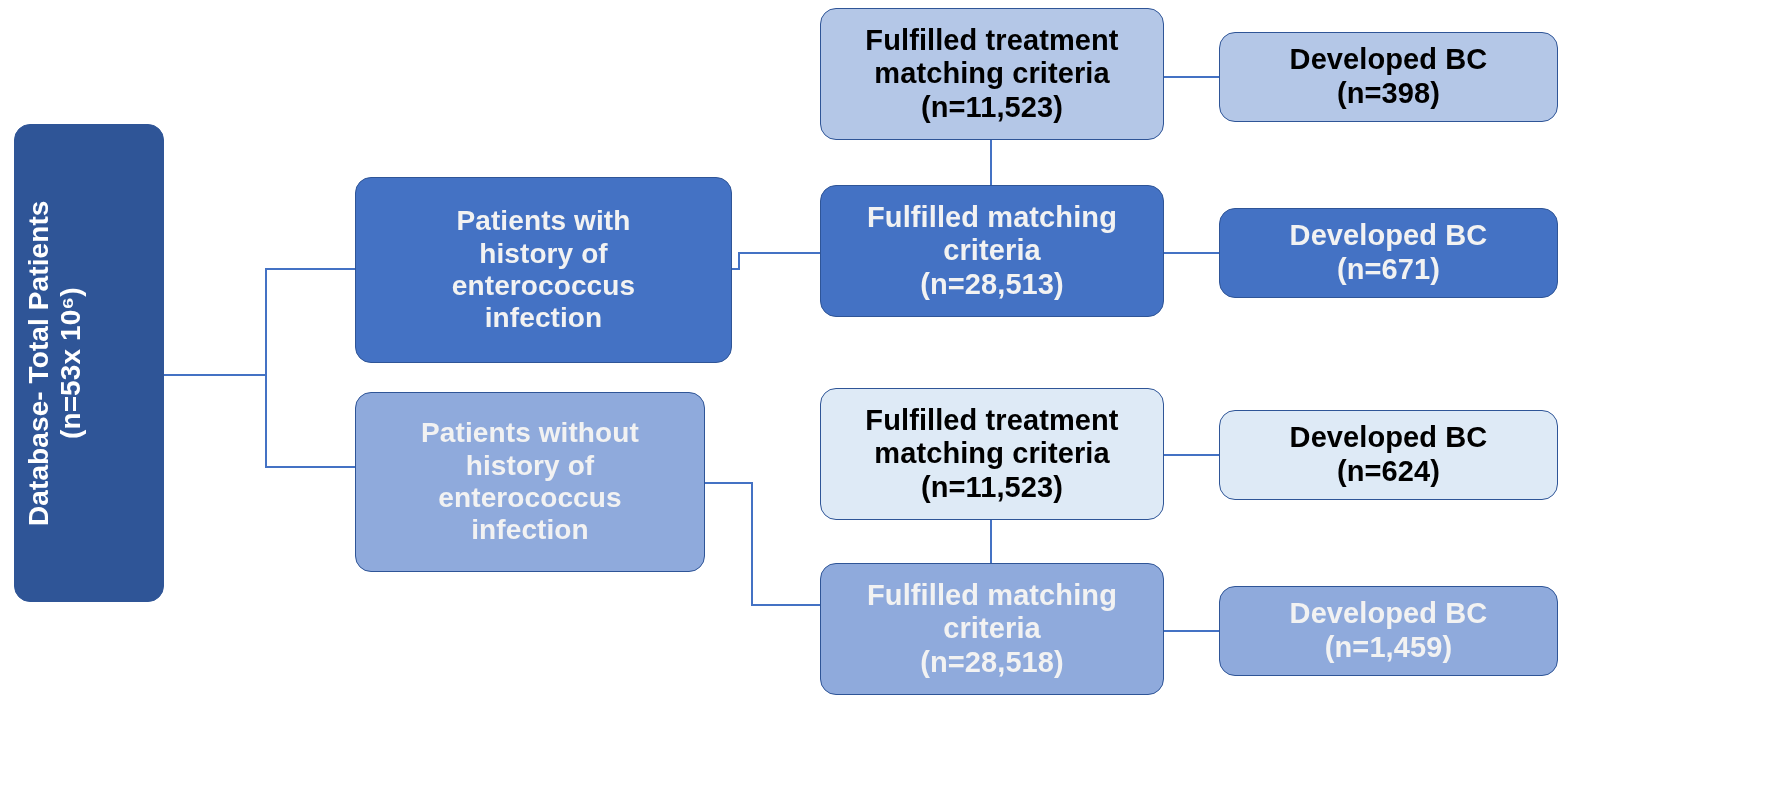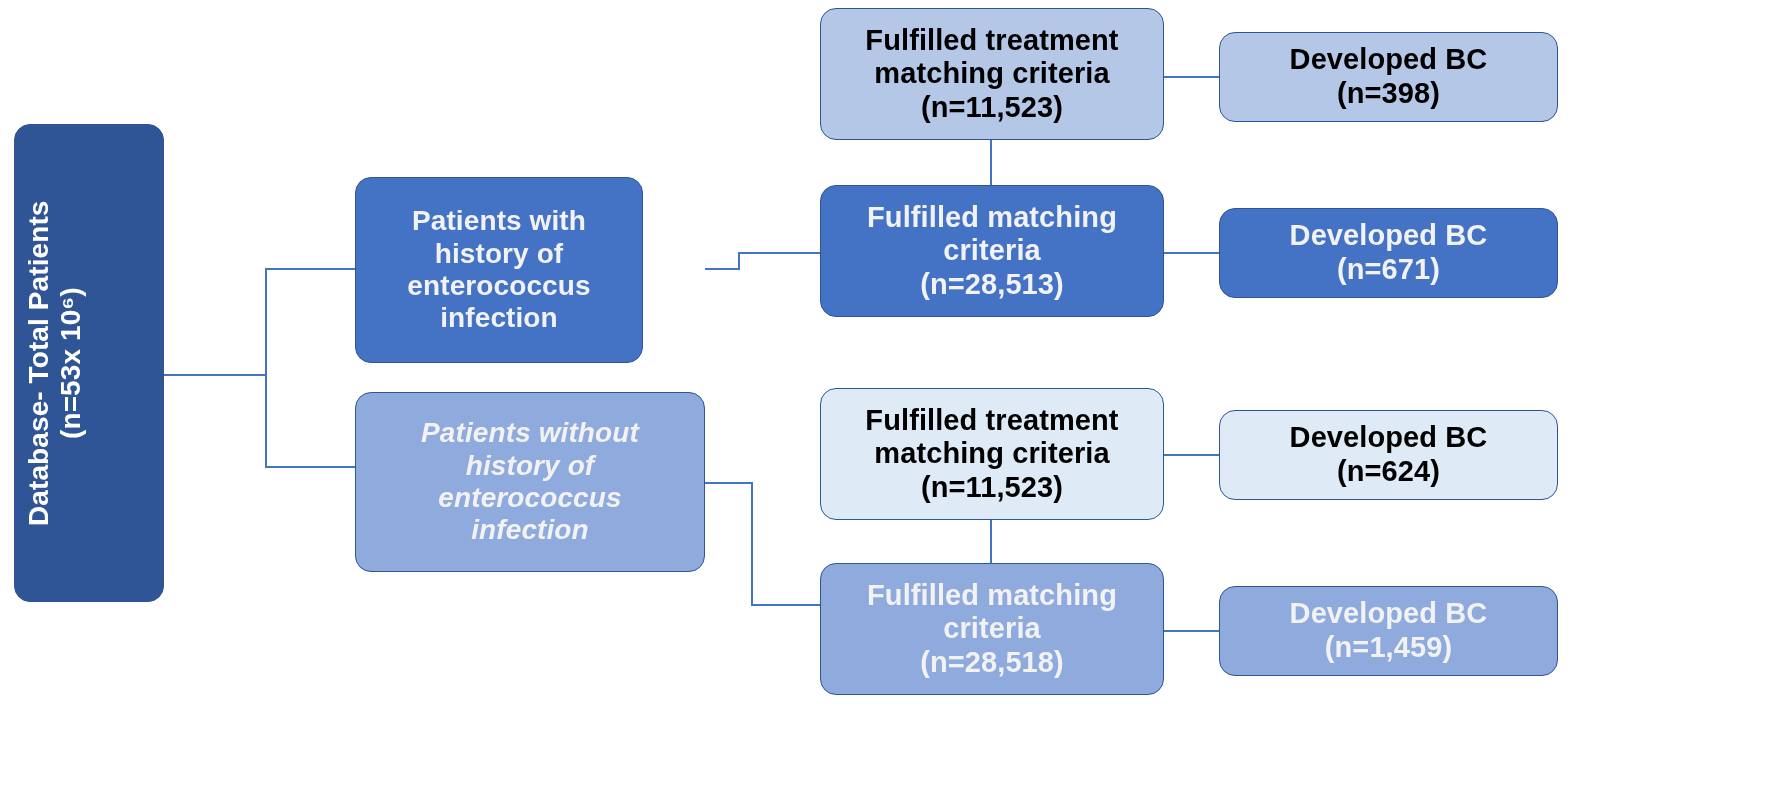--- a/index.html
+++ b/index.html
@@ -80,28 +80,28 @@
 
   <div class="conn h" style="left:1163px; top:454px; width:57px;"></div>
 
   <div class="conn h" style="left:1163px; top:630px; width:57px;"></div>
 
   <div class="box v-navy" id="box-database" style="left:14px; top:124px; width:150px; height:478px; font-size:28px;">
     <span class="txt">Database- Total Patients
 (n=53x 10⁶)</span>
   </div>
 
-  <div class="box v-blue" style="left:355px; top:177px; width:288px; height:186px; font-size:28px;">
+  <div class="box v-blue" style="left:355px; top:177px; width:377px; height:186px; font-size:28px;">
     <span class="txt">Patients with
 history of
 enterococcus
 infection</span>
   </div>
 
-  <div class="box v-mid" style="left:355px; top:392px; width:350px; height:180px; font-size:28px;font-style:italic;">
+  <div class="box v-mid" style="left:355px; top:392px; width:350px; height:180px; font-size:28px;">
     <span class="txt">Patients without
 history of
 enterococcus
 infection</span>
   </div>
 
   <div class="box v-light" style="left:820px; top:8px; width:344px; height:132px; font-size:29px;">
     <span class="txt">Fulfilled treatment
 matching criteria
 (n=11,523)</span>

